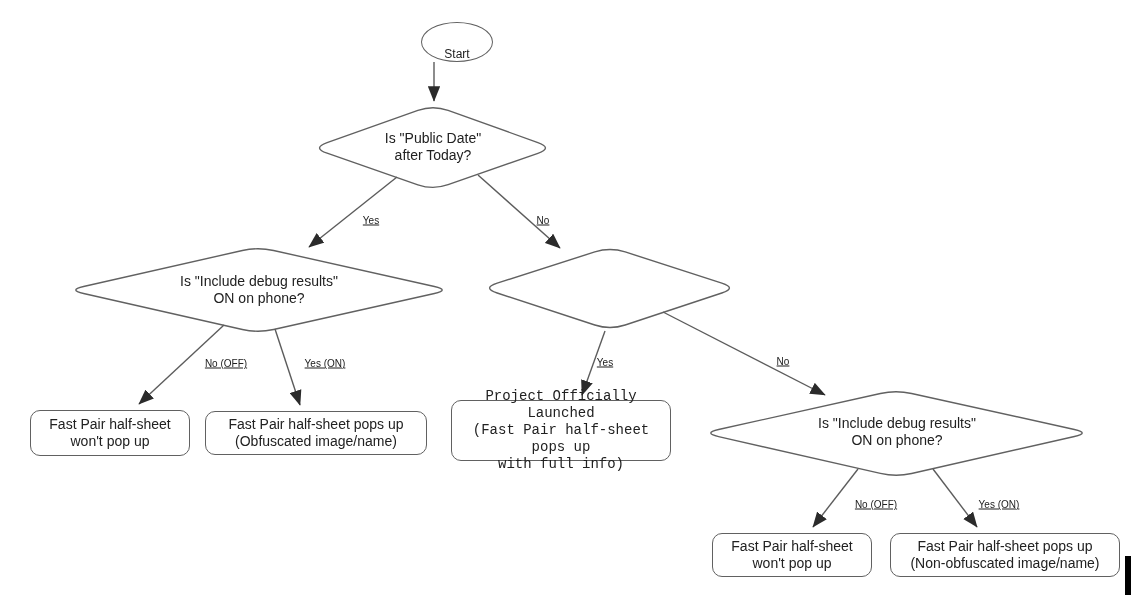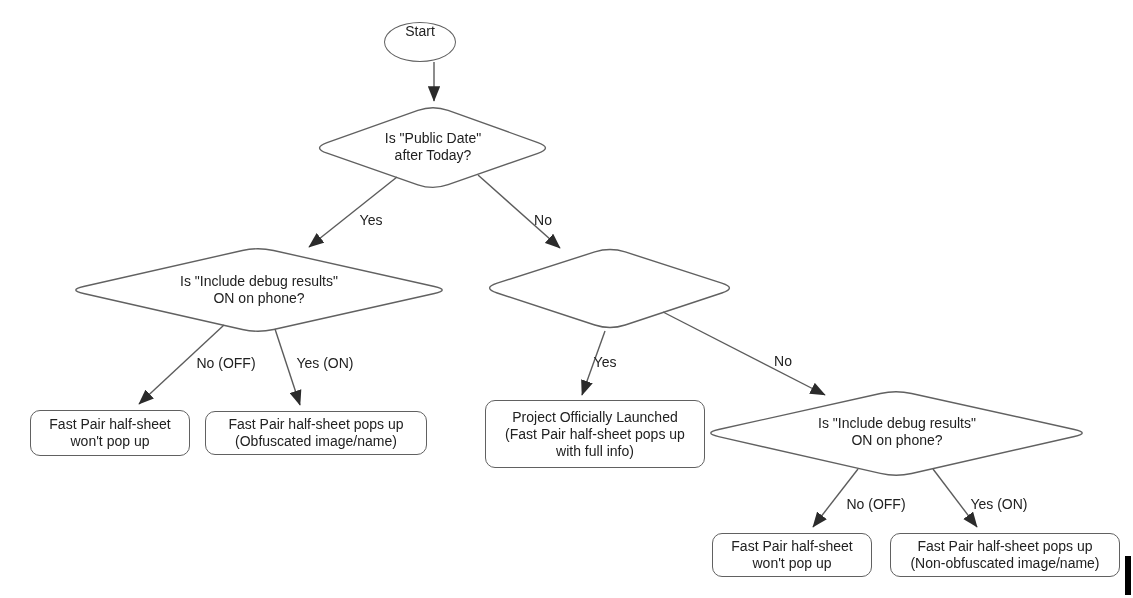--- a/index.html
+++ b/index.html
@@ -4,38 +4,38 @@
 <style>
   html,body{margin:0;padding:0;background:#ffffff;}
   .canvas{
     position:relative;width:1133px;height:598px;background:#ffffff;
     font-family:"Liberation Sans",sans-serif;color:#212121;overflow:hidden;
   }
   .layer{position:absolute;left:0;top:0;width:1133px;height:598px;}
   .diamond{fill:#ffffff;stroke:#616161;stroke-width:1.4px;}
   .conn{stroke:#5c5c5c;stroke-width:1.4px;fill:none;}
   .node-oval{
-    position:absolute;left:384px;top:22px;width:72px;height:40px;
+    position:absolute;left:421px;top:22px;width:72px;height:40px;
     border:1.5px solid #616161;border-radius:50%;background:#ffffff;
-    display:flex;align-items:flex-start;justify-content:center;
-    font-size:14px;box-sizing:border-box;
+    display:flex;align-items:flex-end;justify-content:center;
+    font-size:12px;box-sizing:border-box;
   }
   .dtext{
     position:absolute;transform:translate(-50%,-50%);
     text-align:center;font-size:14px;line-height:17px;white-space:pre-line;
   }
   .box{
     position:absolute;border:1.5px solid #616161;border-radius:10px;background:#ffffff;
     display:flex;align-items:center;justify-content:center;
     text-align:center;font-size:14px;line-height:17px;box-sizing:border-box;
   }
   .box span{white-space:pre-line;}
   .elabel{
     position:absolute;transform:translate(-50%,-50%);
-    font-size:14px;white-space:nowrap;
+    font-size:10px;white-space:nowrap;text-decoration:underline;
   }
   .cursor-bar{position:absolute;left:1125px;top:556px;width:6px;height:39px;background:#000000;}
 </style>
 </head>
 <body>
 
 <div class="canvas">
 
   <svg class="layer" viewBox="0 0 1133 598">
     <defs>
@@ -72,21 +72,21 @@
 ON on phone?</div>
 
   <div class="box" style="left:30px;top:410px;width:160px;height:46px;">
     <span>Fast Pair half-sheet
 won't pop up</span>
   </div>
   <div class="box" style="left:205px;top:411px;width:222px;height:44px;">
     <span>Fast Pair half-sheet pops up
 (Obfuscated image/name)</span>
   </div>
-  <div class="box" style="left:485px;top:400px;width:220px;height:68px;">
+  <div class="box" style="left:451px;top:400px;width:220px;height:61px;font-family:Liberation Mono, monospace;">
     <span>Project Officially Launched
 (Fast Pair half-sheet pops up
 with full info)</span>
   </div>
   <div class="box" style="left:712px;top:533px;width:160px;height:44px;">
     <span>Fast Pair half-sheet
 won't pop up</span>
   </div>
   <div class="box" style="left:890px;top:533px;width:230px;height:44px;">
     <span>Fast Pair half-sheet pops up

